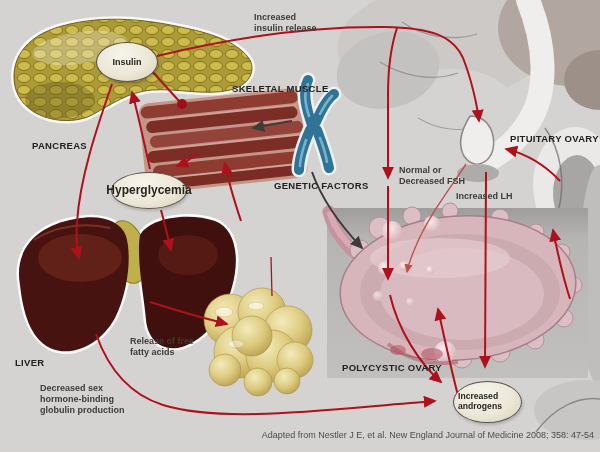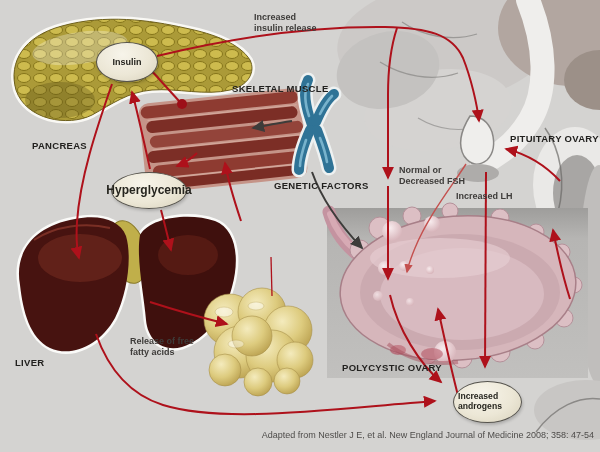--- a/index.html
+++ b/index.html
@@ -224,16 +224,17 @@
 <div class="lbl" style="left:196px;top:83px;margin-left:36px;">SKELETAL MUSCLE</div>
 <div class="lbl" style="left:274px;top:180px;">GENETIC FACTORS</div>
 <div class="lbl" style="left:510px;top:133px;">PITUITARY OVARY</div>
 <div class="lbl" style="left:15px;top:357px;">LIVER</div>
 <div class="lbl" style="left:330px;top:362px;padding-left:12px;">POLYCYSTIC OVARY</div>
 
 <div class="note" style="left:254px;top:12px;width:68px;">Increased insulin release</div>
 <div class="note" style="left:399px;top:165px;width:74px;">Normal or Decreased FSH</div>
 <div class="note" style="left:456px;top:191px;width:60px;">Increased LH</div>
 <div class="note" style="left:130px;top:336px;width:80px;">Release of free fatty acids</div>
+<div class="note" style="left:40px;top:383px;width:96px;">Decreased sex hormone-binding globulin production</div>
 
 <div class="cite" style="right:6px;top:430px;">Adapted from Nestler J E, et al. New England Journal of Medicine 2008; 358: 47-54</div>
 
 </div>
 
 </body></html>

